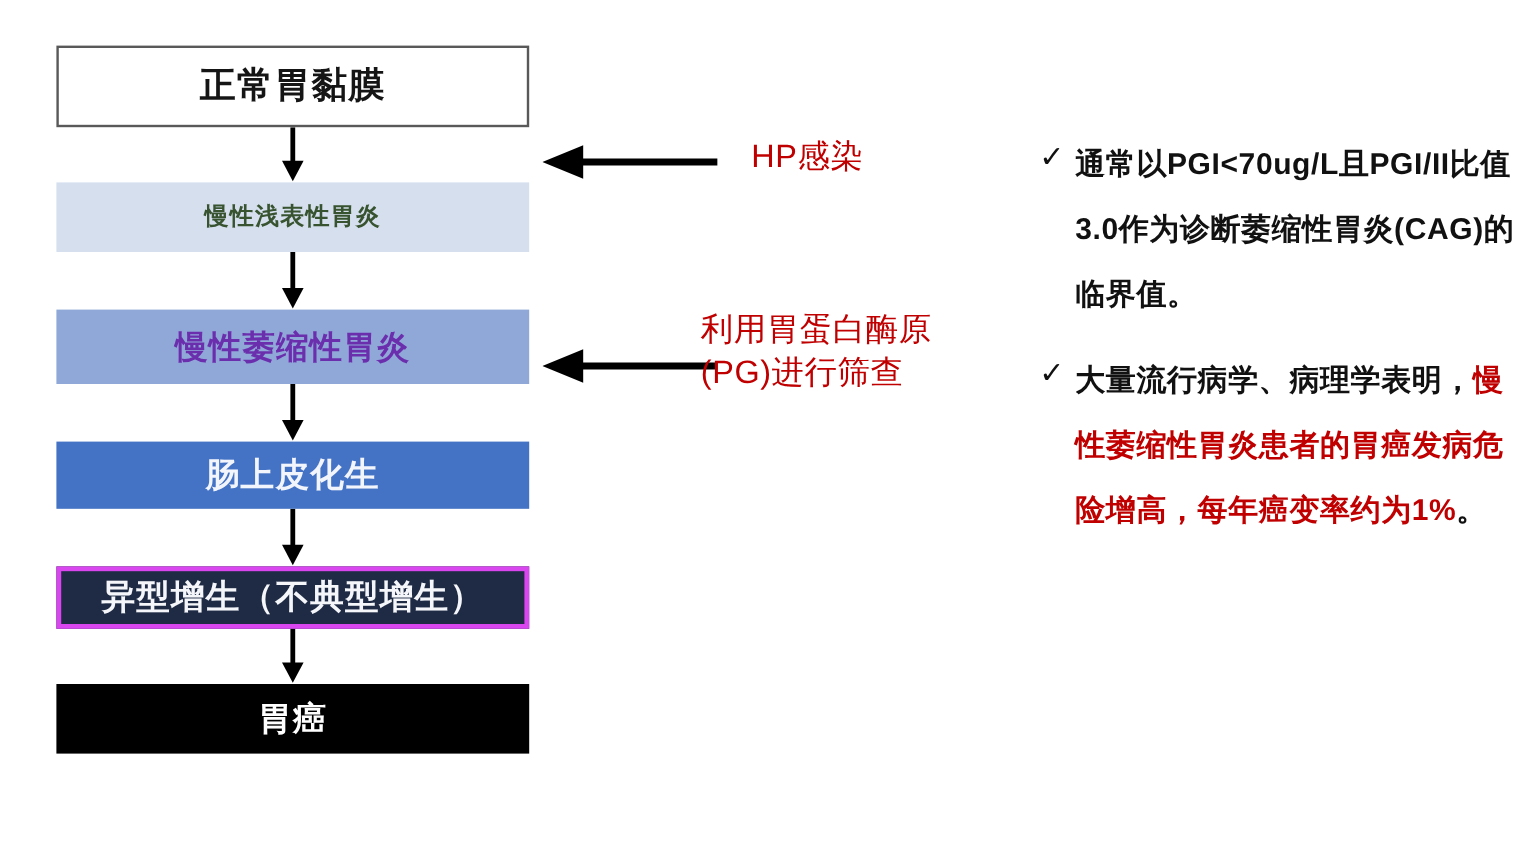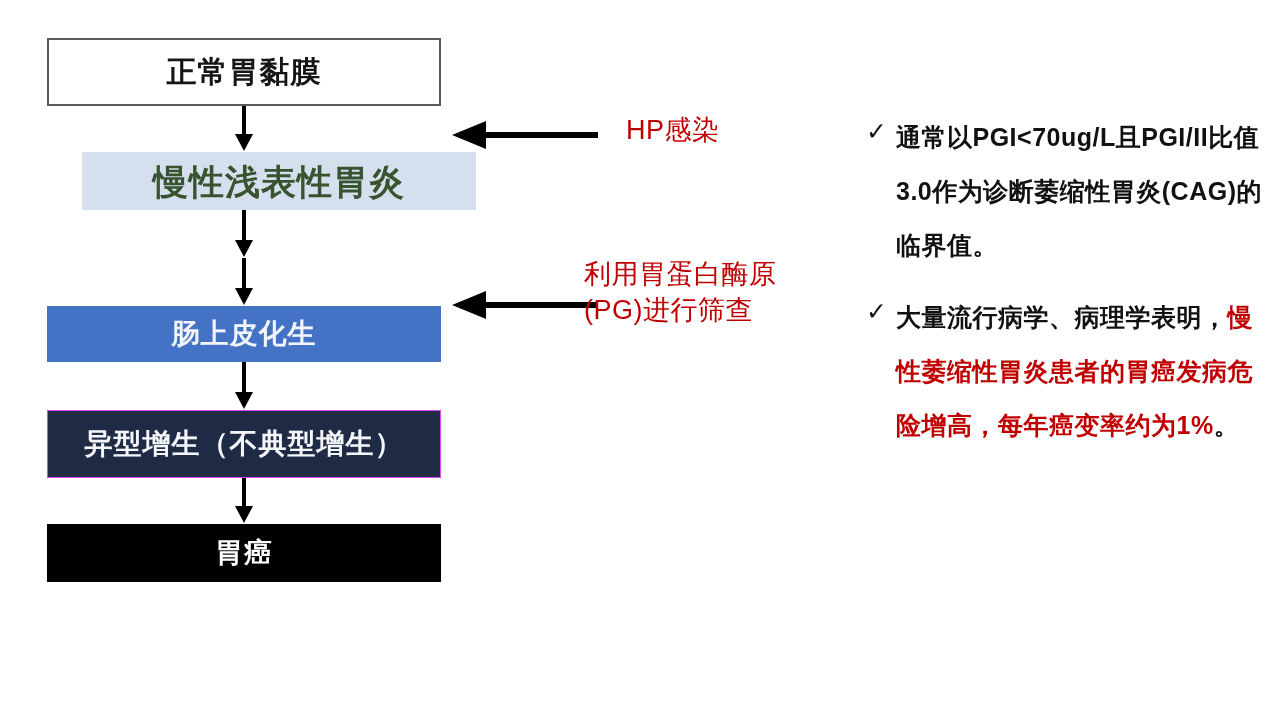--- a/index.html
+++ b/index.html
@@ -44,39 +44,38 @@
     background: #ffffff;
     border: 2px solid #595959;
     color: #151515;
     font-size: 30px;
     text-align: right;
   }
   .node-superficial {
     height: 58px;
     background: #d6dfee;
     color: #37532f;
-    font-size: 35px;
-    margin-left: 35px;
+    font-size: 20px;
   }
   .node-atrophic {
     height: 62px;
     background: #90a8d8;
     color: #6b2fae;
     font-size: 27px;
   }
   .node-metaplasia {
     height: 56px;
     background: #4472c4;
     color: #f2f5fb;
     font-size: 28px;
   }
   .node-dysplasia {
-    height: 68px;
+    height: 52px;
     background: #1f2b44;
-    border: 1px solid #d946ef;
+    border: 4px solid #d946ef;
     color: #f4f6fa;
     font-size: 28px;
   }
   .node-cancer {
     height: 58px;
     background: #000000;
     color: #ffffff;
     font-size: 28px;
     text-align: center;
   }
@@ -174,20 +173,23 @@
       <span>慢性浅表性胃炎</span>
     </div>
 
     <div class="connector">
       <svg width="24" height="48" viewBox="0 0 24 48" aria-hidden="true">
         <line x1="12" y1="0" x2="12" y2="34" stroke="#000000" stroke-width="4"></line>
         <polygon points="12,47 3,30 21,30" fill="#000000"></polygon>
       </svg>
     </div>
 
+    <div class="node node-atrophic">
+      <span>慢性萎缩性胃炎</span>
+    </div>
 
     <div class="connector">
       <svg width="24" height="48" viewBox="0 0 24 48" aria-hidden="true">
         <line x1="12" y1="0" x2="12" y2="34" stroke="#000000" stroke-width="4"></line>
         <polygon points="12,47 3,30 21,30" fill="#000000"></polygon>
       </svg>
     </div>
 
     <div class="node node-metaplasia">
       <span>肠上皮化生</span>

